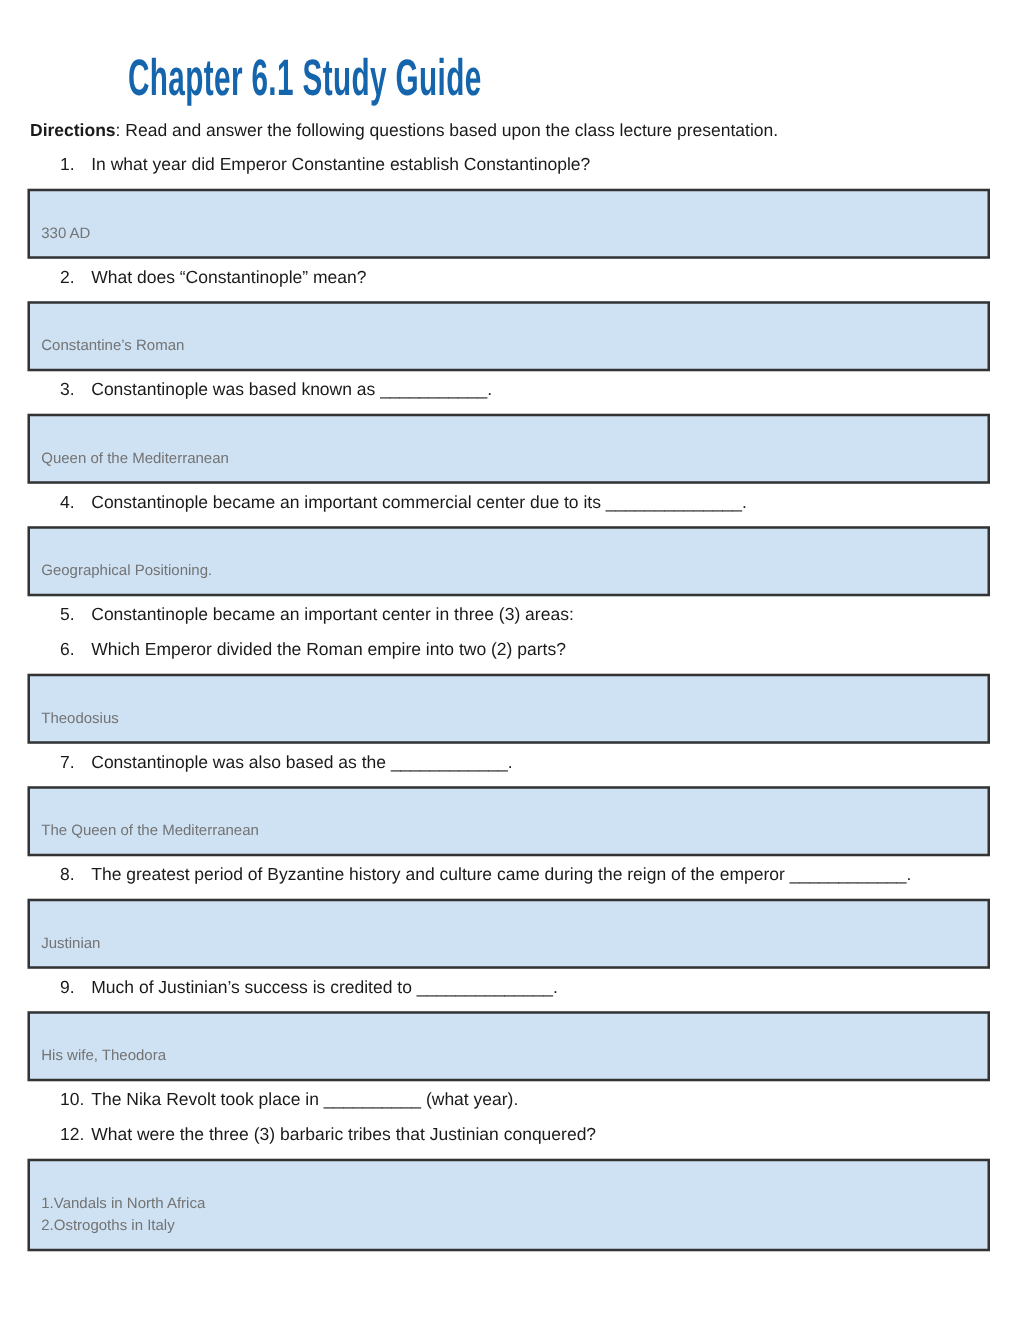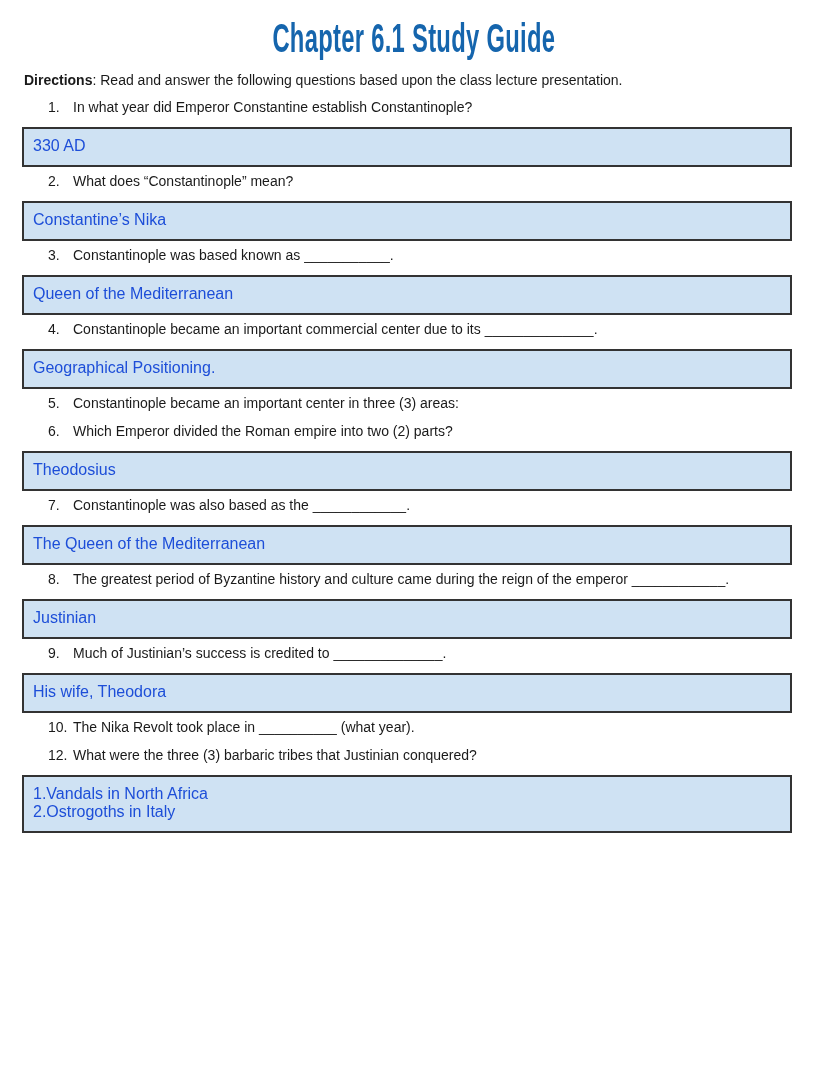--- a/index.html
+++ b/index.html
@@ -6,23 +6,23 @@
   html, body {
     width: 828px; height: 1071px;
     background: #ffffff;
     overflow: hidden;
     font-family: "Liberation Sans", sans-serif;
     color: #1a1a1a;
   }
   .page { width: 828px; height: 1071px; background: #fff; }
 
   .page-title {
-    margin-top: 16px;
+    margin-top: 40px;
     height: 44px; line-height: 44px;
-    text-align: center;
+    text-align: left;
     white-space: nowrap;
   }
   .page-title .title-text {
     display: inline-block;
     transform: scaleX(0.58);
     transform-origin: 50% 50%;
     font-size: 41px;
     font-weight: bold;
     letter-spacing: 0.5px;
     color: #1565ad;
@@ -51,25 +51,25 @@
   .question-item .qtext {
     flex: 1 1 auto;
     white-space: nowrap;
     overflow: visible;
   }
 
   .answer-box {
     margin: 0 36px 0 22px;
     border: 2px solid #333333;
     background: #cfe2f3;
-    padding: 8px 9px 10px 9px;
+    padding: 24px 9px 10px 9px;
     min-height: 39px;
-    font-size: 16px;
+    font-size: 12px;
     line-height: 18px;
-    color: #1d4ed8;
+    color: #737373;
     white-space: pre-line;
   }
 </style>
 </head>
 <body>
 
 <div class="page">
 
   <div class="page-title">
     <span class="title-text">Chapter 6.1 Study Guide</span>
@@ -86,21 +86,21 @@
       <span class="qtext">In what year did Emperor Constantine establish Constantinople?</span>
     </div>
     <div class="answer-box">330 AD</div>
   </div>
 
   <div class="qa-pair">
     <div class="question-item">
       <span class="qnum">2.</span>
       <span class="qtext">What does “Constantinople” mean?</span>
     </div>
-    <div class="answer-box">Constantine’s Nika</div>
+    <div class="answer-box">Constantine’s Roman</div>
   </div>
 
   <div class="qa-pair">
     <div class="question-item">
       <span class="qnum">3.</span>
       <span class="qtext">Constantinople was based known as ___________.</span>
     </div>
     <div class="answer-box">Queen of the Mediterranean</div>
   </div>
 

